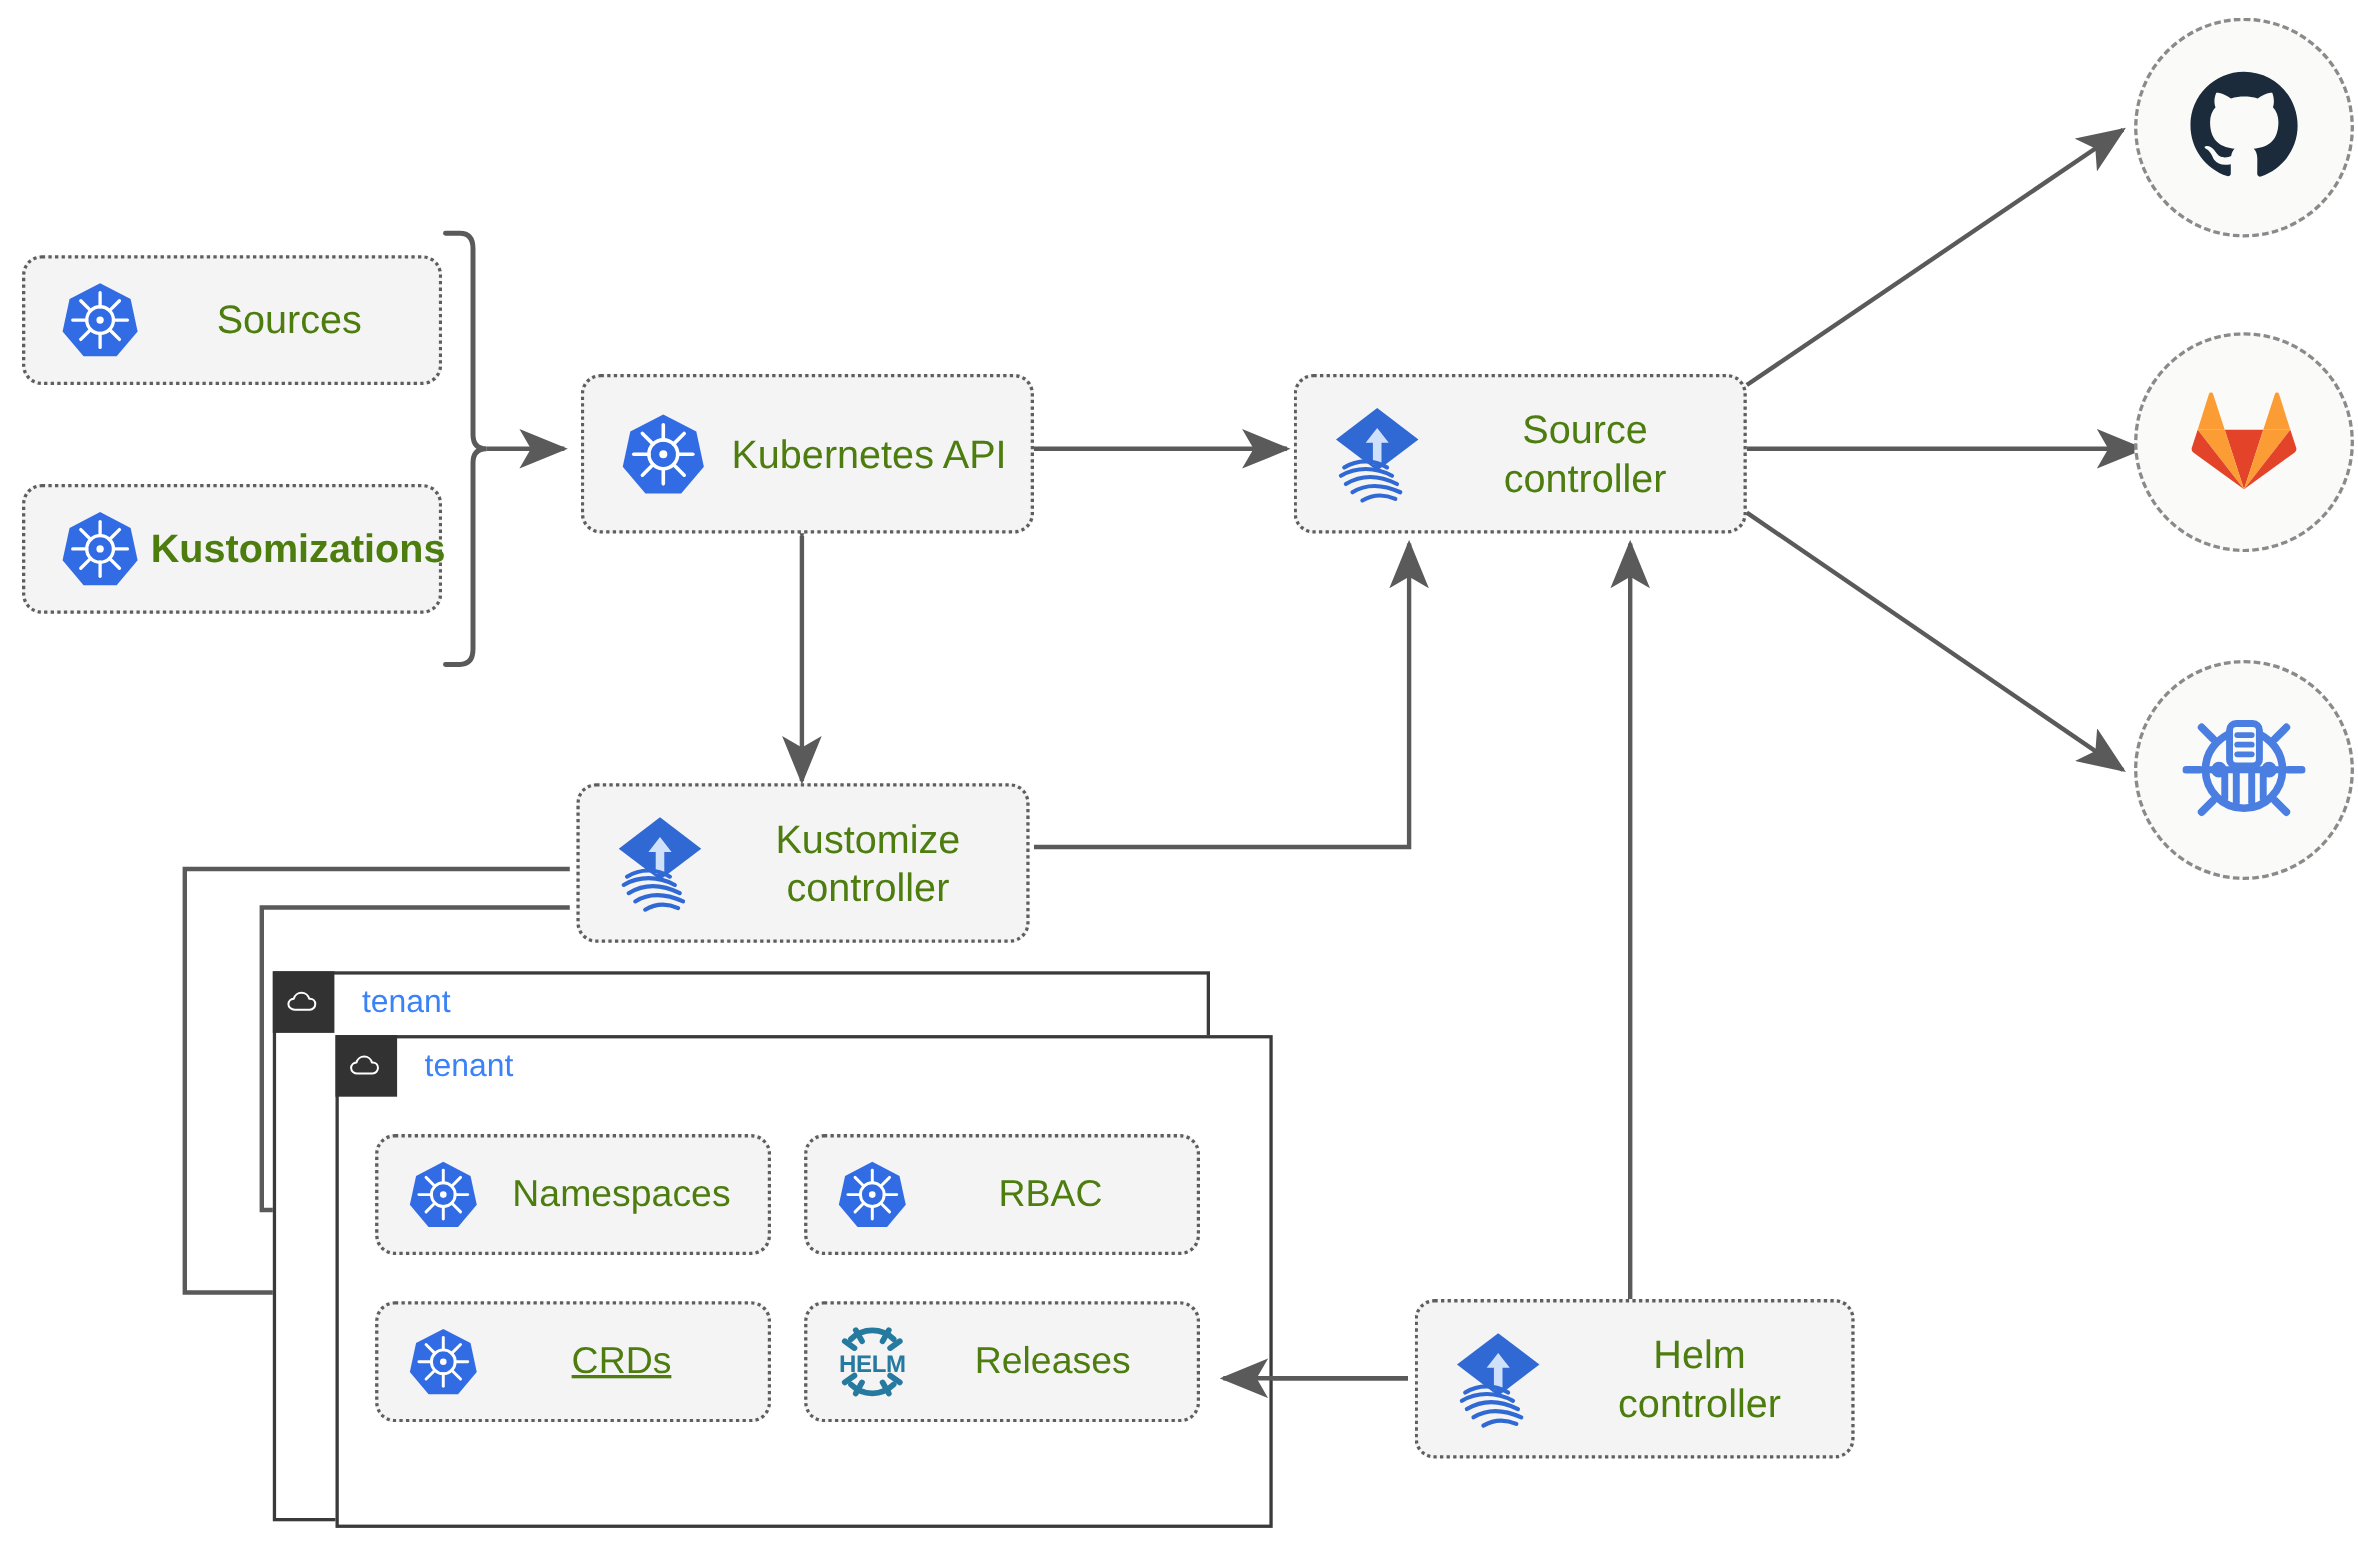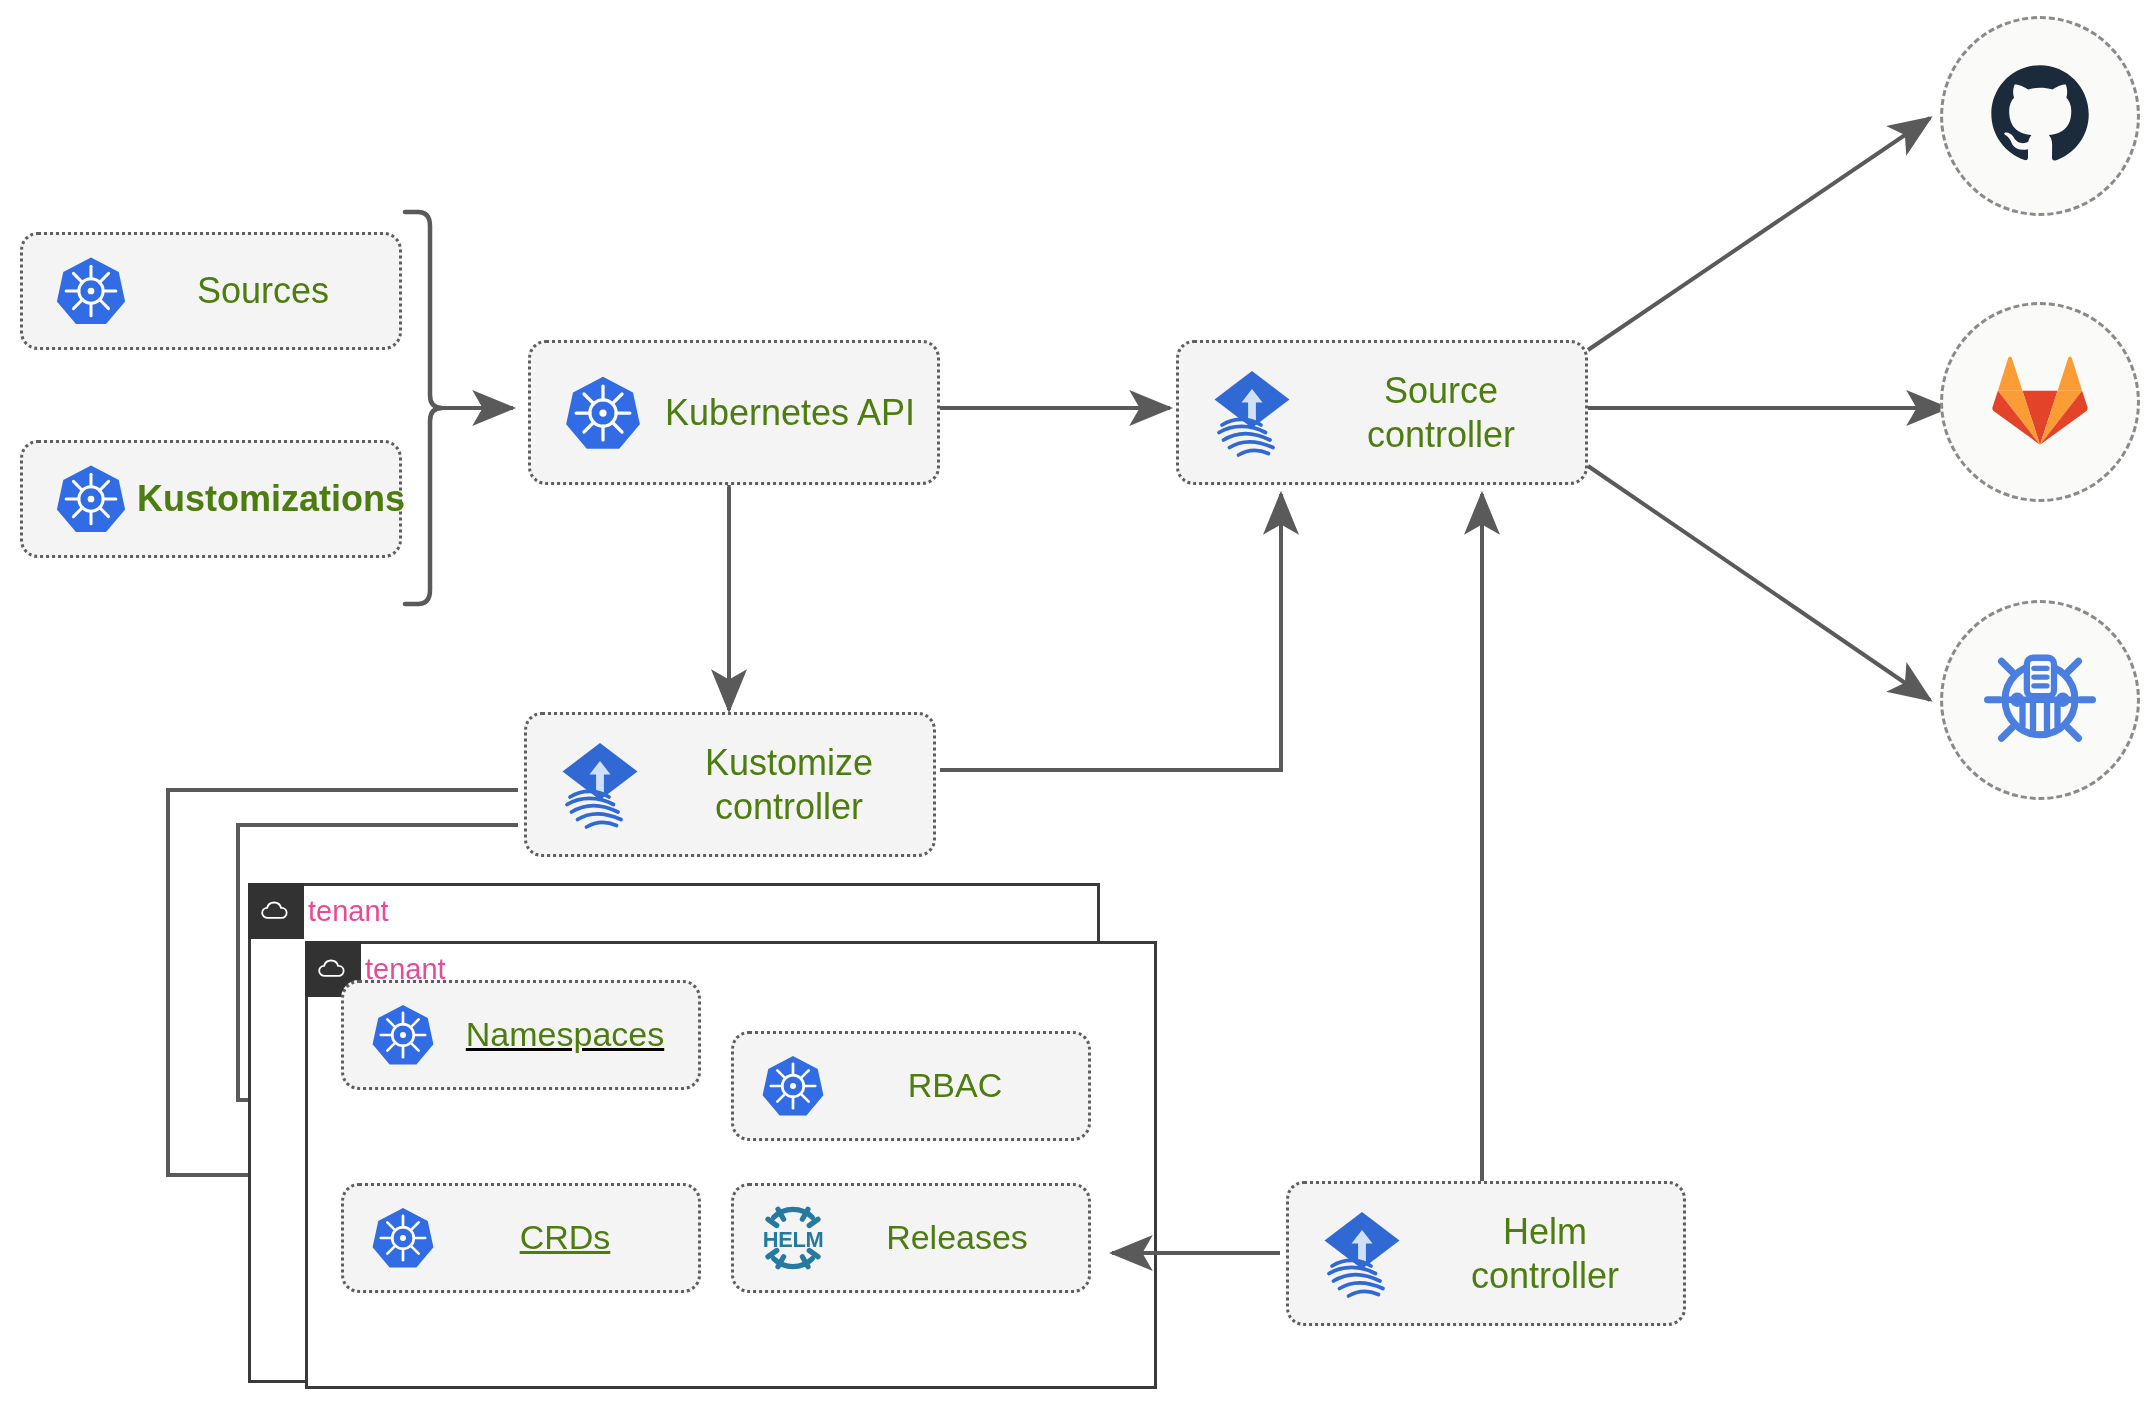--- a/index.html
+++ b/index.html
@@ -64,23 +64,23 @@
     align-items: center;
     z-index: 6;
   }
   .tenant .tbadge {
     width: 56px; height: 56px;
     background: #323232;
     display: flex; align-items: center; justify-content: center;
     flex: 0 0 auto;
   }
   .tenant .tname {
-    color: #ec4899;
+    color: #3b82f6;
     font-size: 29px;
-    padding-left: 4px;
+    padding-left: 25px;
     white-space: nowrap;
   }
 
   svg.edges {
     position: absolute; left: 0; top: 0;
     width: 2144px; height: 1407px;
     z-index: 2;
     pointer-events: none;
   }
   svg.edges.over { z-index: 8; }
@@ -315,21 +315,21 @@
         <svg viewBox="0 0 32 32" width="34" height="34" aria-hidden="true">
           <path d="M8.5 22.5 C5.4 22.5 3 20.4 3 17.8 C3 15.3 5 13.3 7.6 13.1 C8.3 10.2 11 8 14.2 8
                    C17.4 8 20.1 10.2 20.8 13.1 L21.4 13.1 C24 13.1 26 15.1 26 17.6
                    C26 20.2 24 22.5 21.3 22.5 Z" fill="none" stroke="#ffffff" stroke-width="1.7" stroke-linejoin="round"></path>
         </svg>
       </div>
       <span class="tname">tenant</span>
     </div>
   </div>
 
-  <div class="node" style="left:341px; top:980px; width:360px; height:110px;text-decoration:underline;">
+  <div class="node" style="left:341px; top:1031px; width:360px; height:110px;">
     <span class="ico" style="width:78px;height:78px;margin-left:20px;">
       <svg viewBox="0 0 64 64" width="66" height="66" aria-hidden="true">
         <polygon points="32,3 56,15.5 61.5,41 45,60.5 19,60.5 2.5,41 8,15.5" fill="#326ce5"></polygon>
         <g fill="none" stroke="#ffffff" stroke-width="2.6" stroke-linecap="round">
           <circle cx="32" cy="32" r="10.5"></circle>
           <circle cx="32" cy="32" r="2.9" fill="#ffffff" stroke="none"></circle>
           <line x1="32" y1="10.5" x2="32" y2="21.5"></line>
           <line x1="32" y1="42.5" x2="32" y2="53.5"></line>
           <line x1="10.5" y1="32" x2="21.5" y2="32"></line>
           <line x1="42.5" y1="32" x2="53.5" y2="32"></line>

